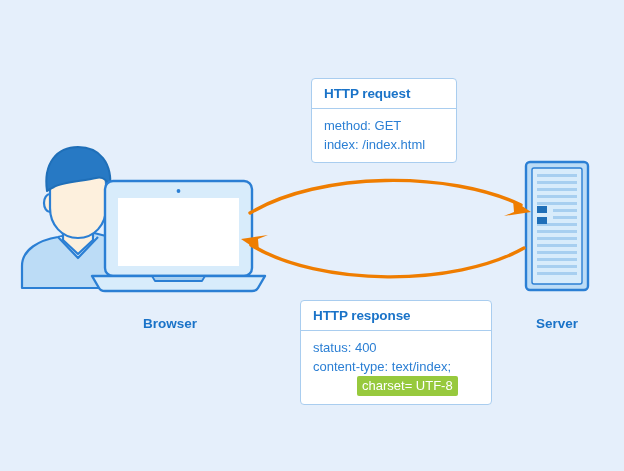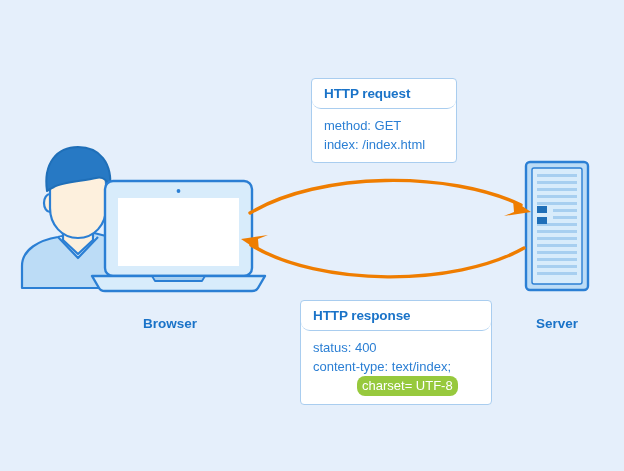--- a/index.html
+++ b/index.html
@@ -31,39 +31,38 @@
     box-sizing: border-box;
   }
   .info-box-title {
     font-size: 13.5px;
     font-weight: bold;
     color: #1a73c8;
     padding: 7px 12px 7px 12px;
     border-bottom: 1.4px solid #a9cdef;
     letter-spacing: -0.1px;
     white-space: nowrap;
-    border-radius: 9px;
   }
   .info-box-body {
     padding: 7px 20px 8px 12px;
   }
   .info-line {
     font-size: 13px;
     color: #2b7fd4;
     line-height: 19px;
     white-space: nowrap;
   }
   .info-line.indented {
     padding-left: 44px;
   }
   .hl {
     background: #97c93d;
     color: #ffffff;
     padding: 1px 5px 2px 5px;
-    border-radius: 8px;
+    border-radius: 2px;
     display: inline-block;
     line-height: 17px;
   }
 
   
   .node-caption {
     position: absolute;
     font-size: 13.5px;
     font-weight: bold;
     color: #1a73c8;

